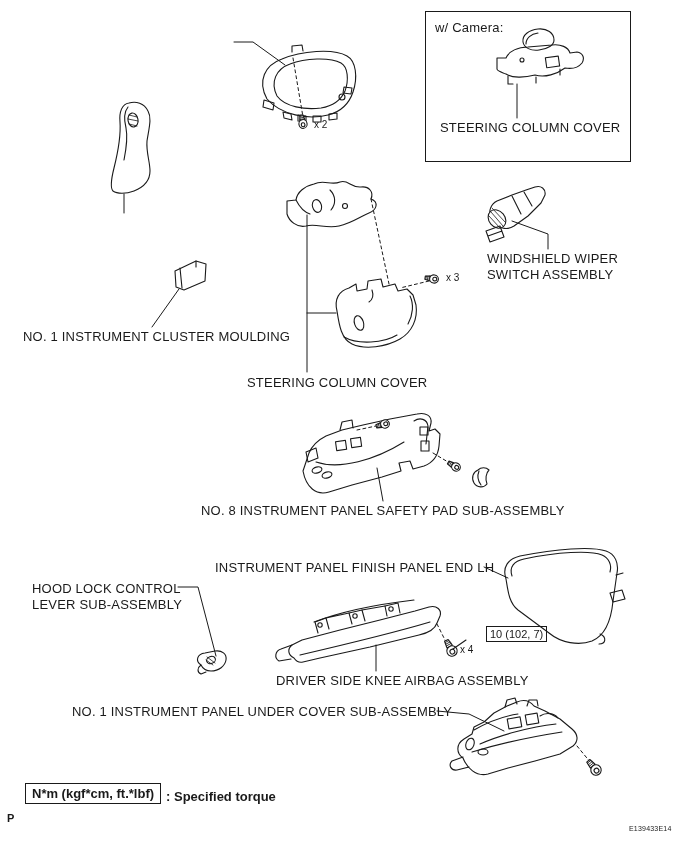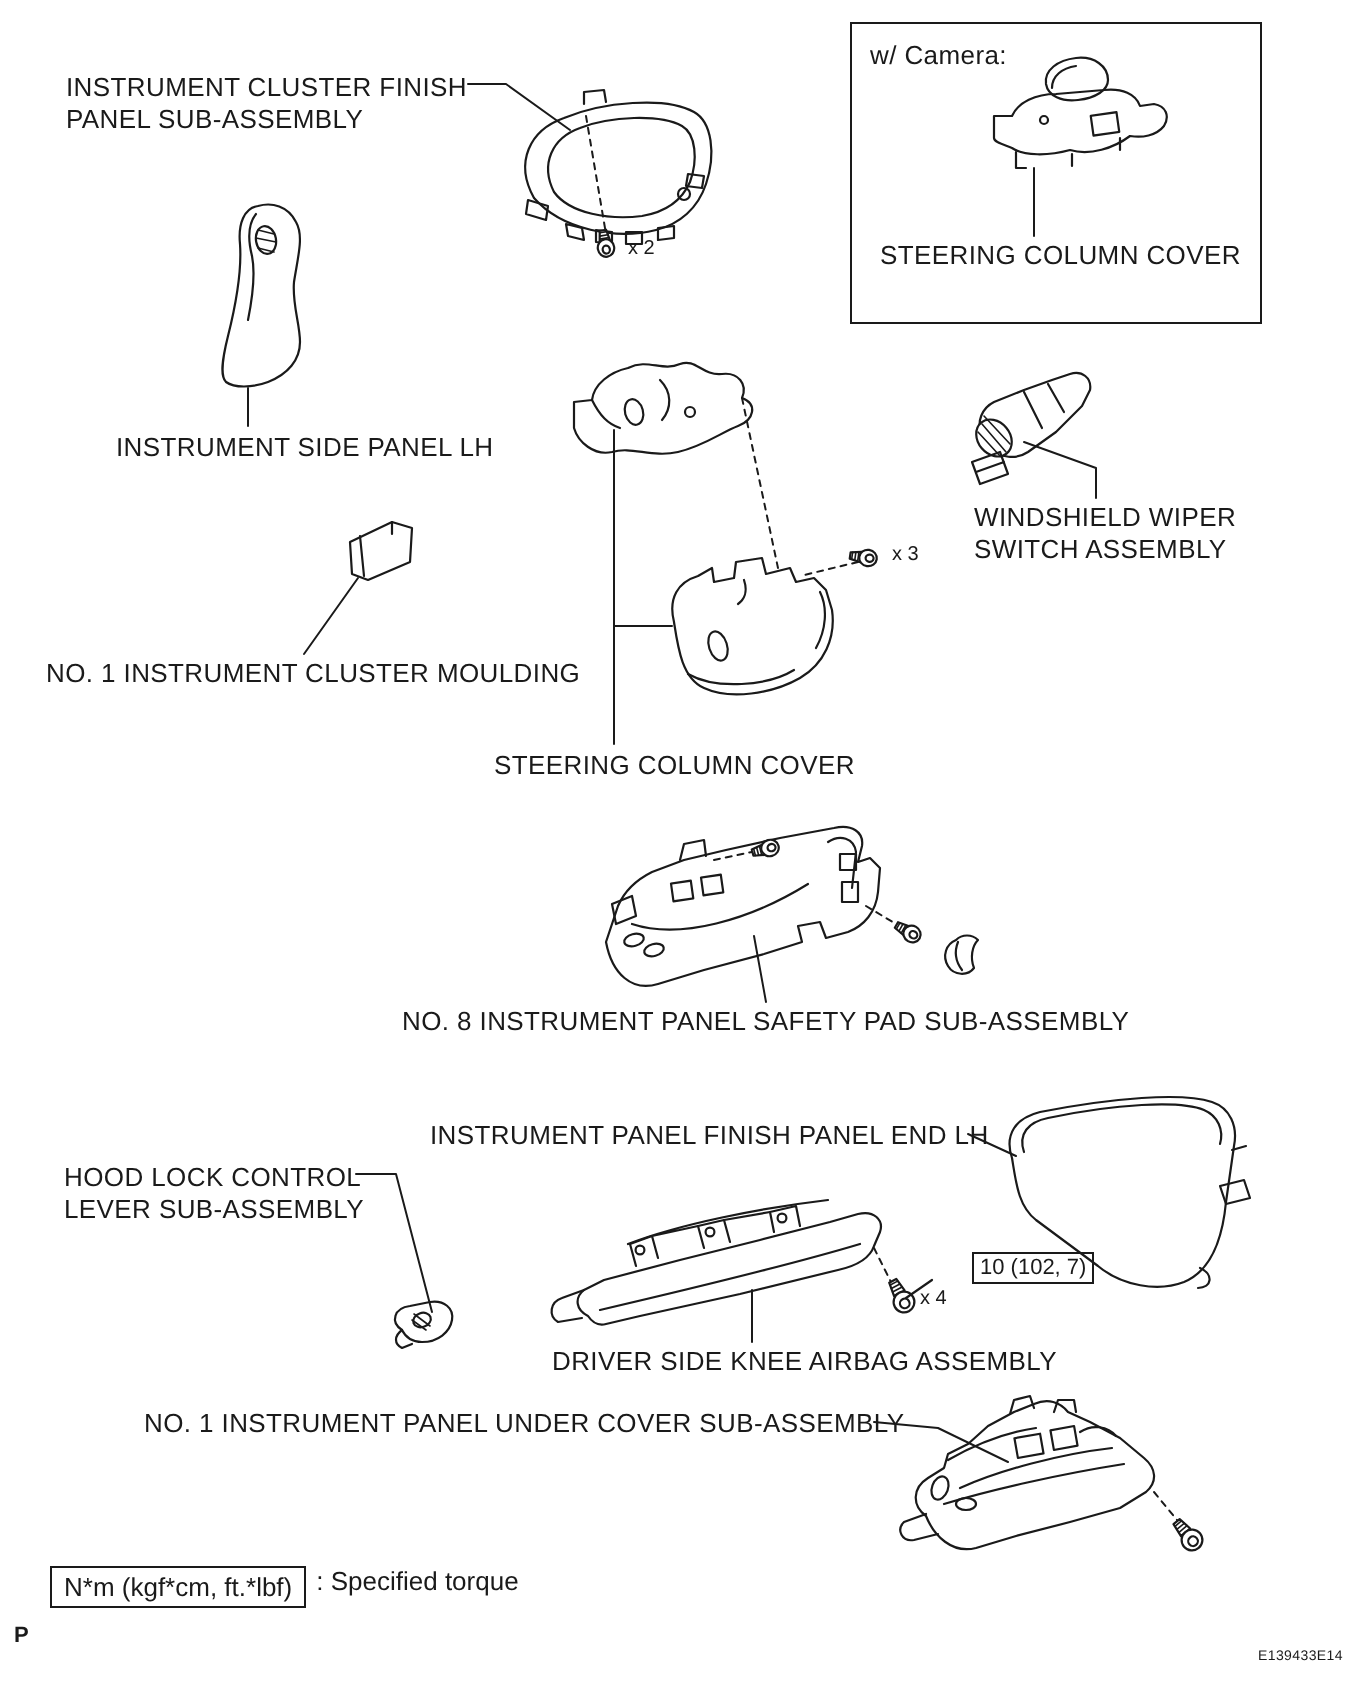--- a/index.html
+++ b/index.html
@@ -16,22 +16,22 @@
   .lbl span{display:block;}
   .inset-box{
     position:absolute;left:425px;top:11px;width:204px;height:149px;
     border:1.5px solid var(--ink,#1a1a1a);
   }
   .torque-box{
     position:absolute;left:486px;top:626px;border:1px solid var(--ink,#1a1a1a);
     font-size:11px;line-height:14px;padding:0 3px;white-space:nowrap;
   }
   .legend{
-    position:absolute;left:25px;top:783px;display:flex;align-items:flex-start;
-    font-size:13px;white-space:nowrap;
+    position:absolute;left:25px;top:783px;display:flex;align-items:flex-end;
+    font-size:13px;white-space:nowrap;font-weight:bold;
   }
   .legend .sym{border:1.5px solid var(--ink,#1a1a1a);padding:2px 6px;}
   .legend .desc{margin-left:5px;}
   .page-marker{position:absolute;left:7px;top:812px;font-size:11px;font-weight:bold;}
   .fig-code{position:absolute;left:629px;top:825px;font-size:7px;letter-spacing:.2px;}
   .callout{position:absolute;font-size:10px;white-space:nowrap;}
 </style>
 </head>
 <body>
 
@@ -185,28 +185,21 @@
       <path d="M377,468 L383,501"></path>
       <path d="M484,567 L508,578"></path>
       <path d="M178,587 L198,587 L216,656"></path>
       <path d="M376,645 L376,671"></path>
       <path d="M437,711 L469,714 L504,731"></path>
     </g>
   </svg>
 
   <div class="inset-box"></div>
 
-  <div class="lbl" style="left:33px;top:36px;">
-    <span>INSTRUMENT CLUSTER FINISH</span>
-    <span>PANEL SUB-ASSEMBLY</span>
-  </div>
-
-  <div class="lbl" style="left:58px;top:216px;">
-    <span>INSTRUMENT SIDE PANEL LH</span>
-  </div>
+
 
   <div class="lbl" style="left:23px;top:329px;">
     <span>NO. 1 INSTRUMENT CLUSTER MOULDING</span>
   </div>
 
   <div class="lbl" style="left:487px;top:251px;">
     <span>WINDSHIELD WIPER</span>
     <span>SWITCH ASSEMBLY</span>
   </div>
 

